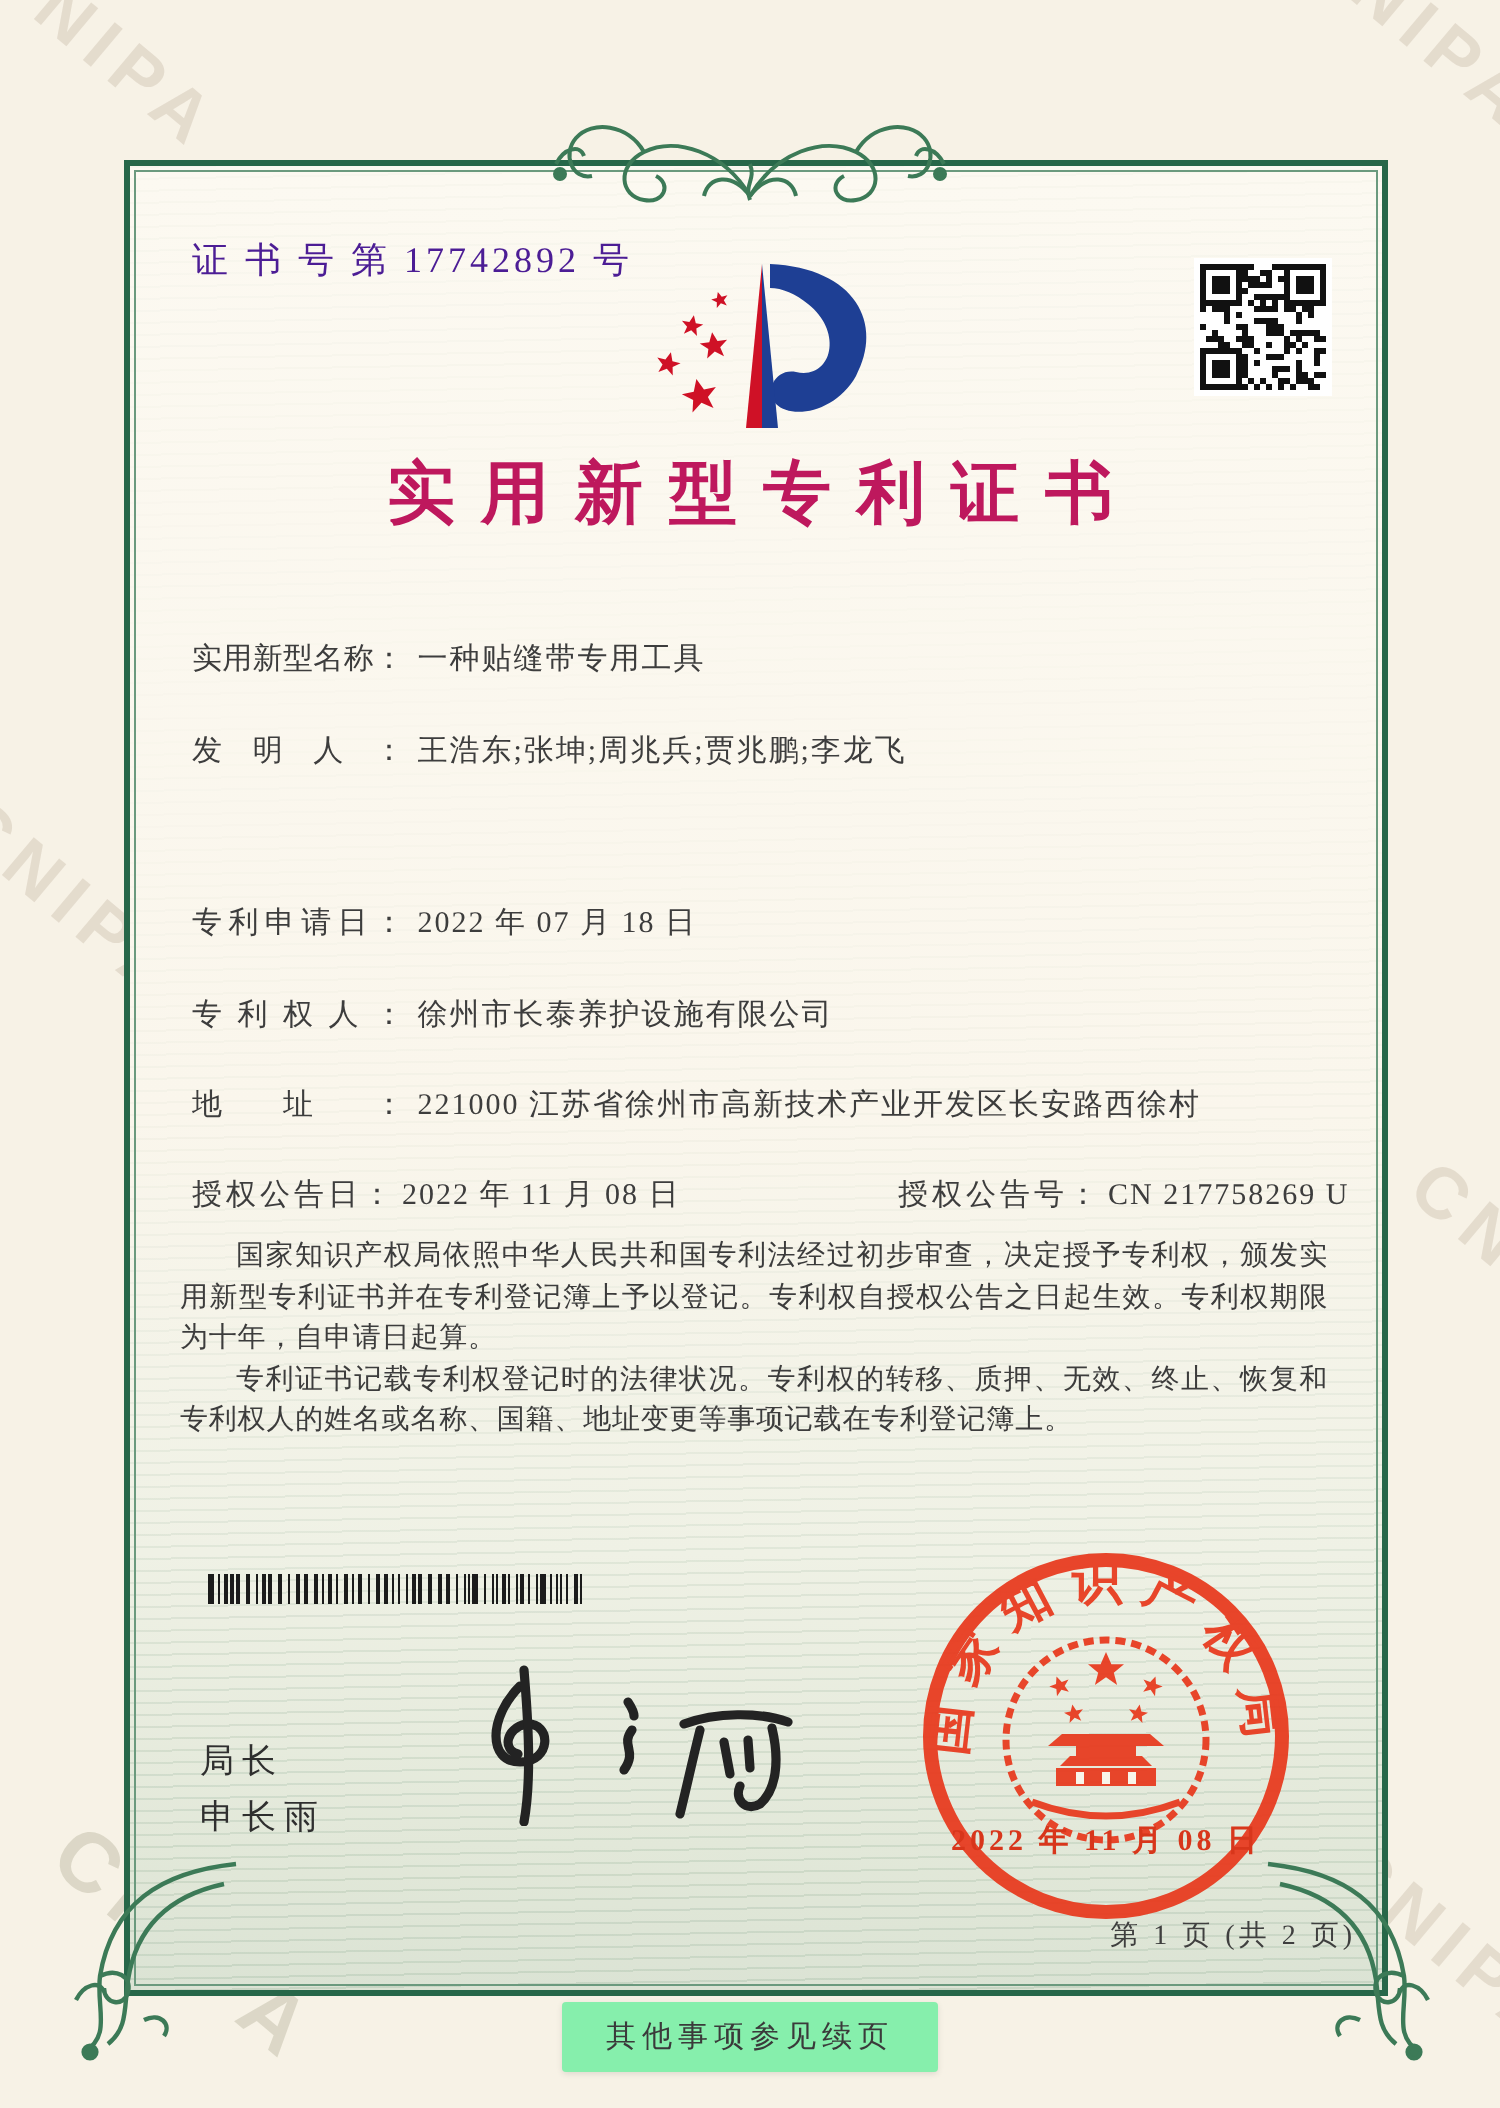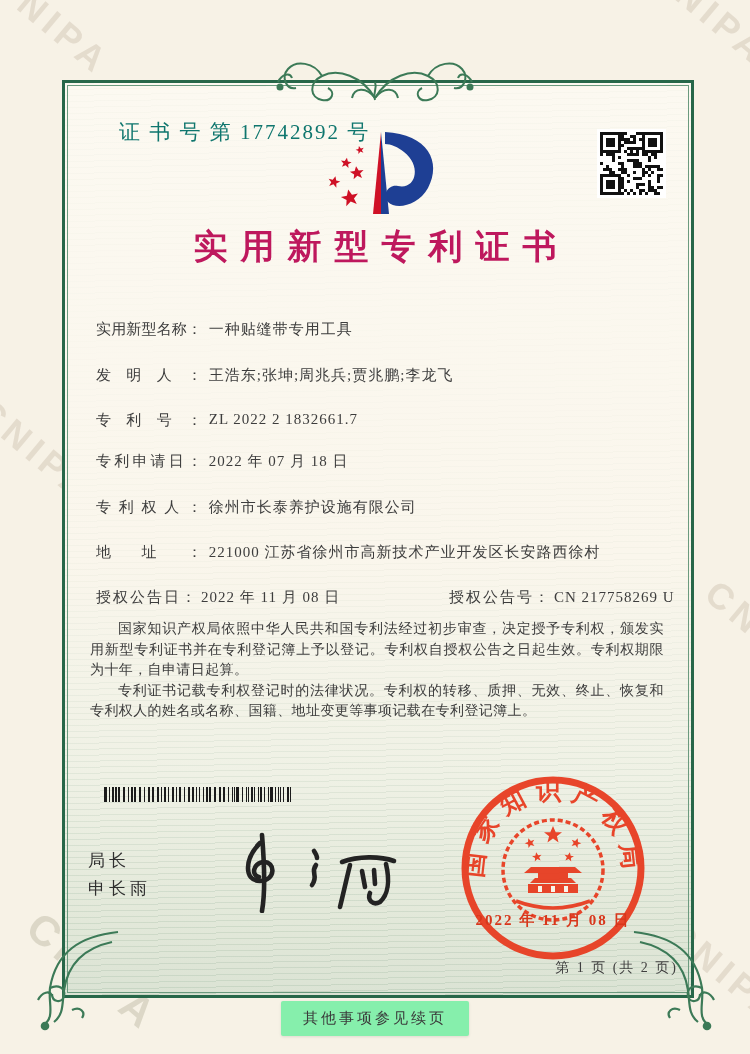--- a/index.html
+++ b/index.html
@@ -26,38 +26,38 @@
   .waves{position:absolute;inset:0;pointer-events:none;
          background:repeating-linear-gradient(179deg,rgba(96,140,110,.16) 0 1px,rgba(0,0,0,0) 1px 6px);
          -webkit-mask-image:linear-gradient(180deg,rgba(0,0,0,.18) 0%,rgba(0,0,0,.06) 30%,rgba(0,0,0,.30) 62%,rgba(0,0,0,.85) 86%,rgba(0,0,0,.95) 100%);
          mask-image:linear-gradient(180deg,rgba(0,0,0,.18) 0%,rgba(0,0,0,.06) 30%,rgba(0,0,0,.30) 62%,rgba(0,0,0,.85) 86%,rgba(0,0,0,.95) 100%);}
 
   .orn-top{position:absolute;left:268px;top:54px;z-index:2;}
   .orn-corner{position:absolute;z-index:2;}
   .orn-bl{left:32px;top:926px;}
   .orn-br{left:628px;top:926px;transform:scaleX(-1);}
 
-  .cert-no{position:absolute;left:96px;top:118px;font-size:21px;color:#0f766e;letter-spacing:2px;z-index:3;margin-left:23px;}
+  .cert-no{position:absolute;left:96px;top:118px;font-size:18px;color:#4c1d95;letter-spacing:2px;z-index:3;}
   .qr{position:absolute;left:597px;top:129px;width:69px;height:69px;background:#fff;padding:3px;box-sizing:border-box;z-index:3;}
   .logo{position:absolute;left:300px;top:118px;z-index:3;}
   .title{position:absolute;left:62px;top:224px;width:626px;text-align:center;font-size:34px;font-weight:bold;
          color:#be185d;letter-spacing:13px;padding-left:13px;box-sizing:border-box;z-index:3;}
 
   .row{position:absolute;left:96px;z-index:3;font-size:15px;color:#3d3d3d;white-space:nowrap;}
   .flabel{display:inline-block;width:106px;text-align:justify;text-align-last:justify;vertical-align:top;}
   .fvalue{margin-left:3px;letter-spacing:1px;}
   .grant2{position:absolute;left:353px;top:0;}
   .glabel{letter-spacing:2px;}
 
   .body-text{position:absolute;left:90px;top:619px;width:574px;z-index:3;font-size:14px;line-height:20.5px;
              color:#3c3c3c;text-align:justify;letter-spacing:.4px;}
   .body-text p{margin:0;text-indent:2em;}
 
   .barcode{position:absolute;left:104px;top:787px;width:192px;height:15px;z-index:3;}
-  .signer{position:absolute;left:88px;z-index:3;font-size:17px;color:#2f2f2f;letter-spacing:4px;}
+  .signer{position:absolute;left:100px;z-index:3;font-size:17px;color:#2f2f2f;letter-spacing:4px;margin-top:20px;}
   .signer-title{top:849px;}
   .signer-name{top:877px;}
   .signature{position:absolute;left:222px;top:831px;z-index:4;}
 
   .seal{position:absolute;left:458px;top:773px;z-index:3;opacity:.93;}
   .seal-date{position:absolute;left:458px;top:911px;width:190px;text-align:center;z-index:4;
              font-size:15px;font-weight:bold;color:#d8361b;letter-spacing:2px;white-space:nowrap;}
 
   .page-info{position:absolute;left:52px;top:959px;width:626px;text-align:right;font-size:14px;
              color:#3f3f3f;letter-spacing:2px;z-index:3;}
@@ -366,24 +366,20 @@
   <div class="title">实用新型专利证书</div>
 
   <div class="row" style="top:320px">
     <span class="flabel">实用新型名称：</span>
     <span class="fvalue">一种贴缝带专用工具</span>
   </div>
   <div class="row" style="top:366px">
     <span class="flabel">发明人：</span>
     <span class="fvalue">王浩东;张坤;周兆兵;贾兆鹏;李龙飞</span>
   </div>
-  <div class="row" style="top:411px">
-    <span class="flabel">专利号：</span>
-    <span class="fvalue">ZL 2022 2 1832661.7</span>
-  </div>
   <div class="row" style="top:452px">
     <span class="flabel">专利申请日：</span>
     <span class="fvalue">2022 年 07 月 18 日</span>
   </div>
   <div class="row" style="top:498px">
     <span class="flabel">专利权人：</span>
     <span class="fvalue">徐州市长泰养护设施有限公司</span>
   </div>
   <div class="row" style="top:543px">
     <span class="flabel">地址：</span>

